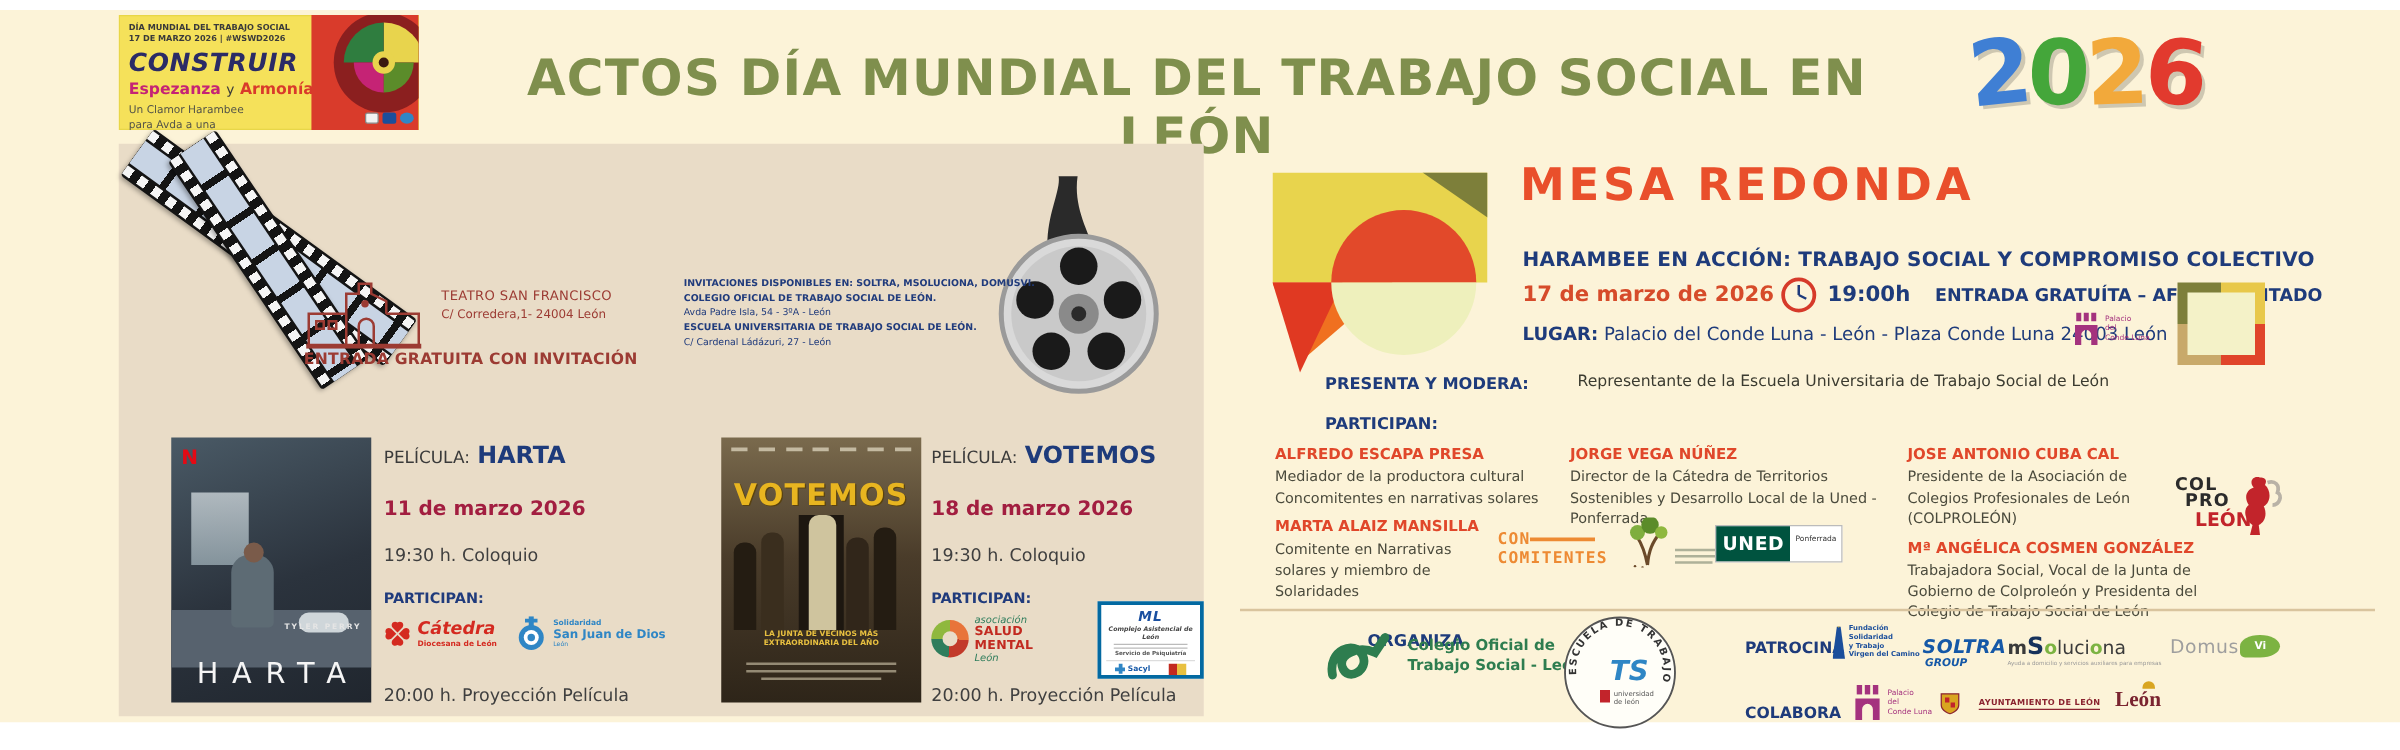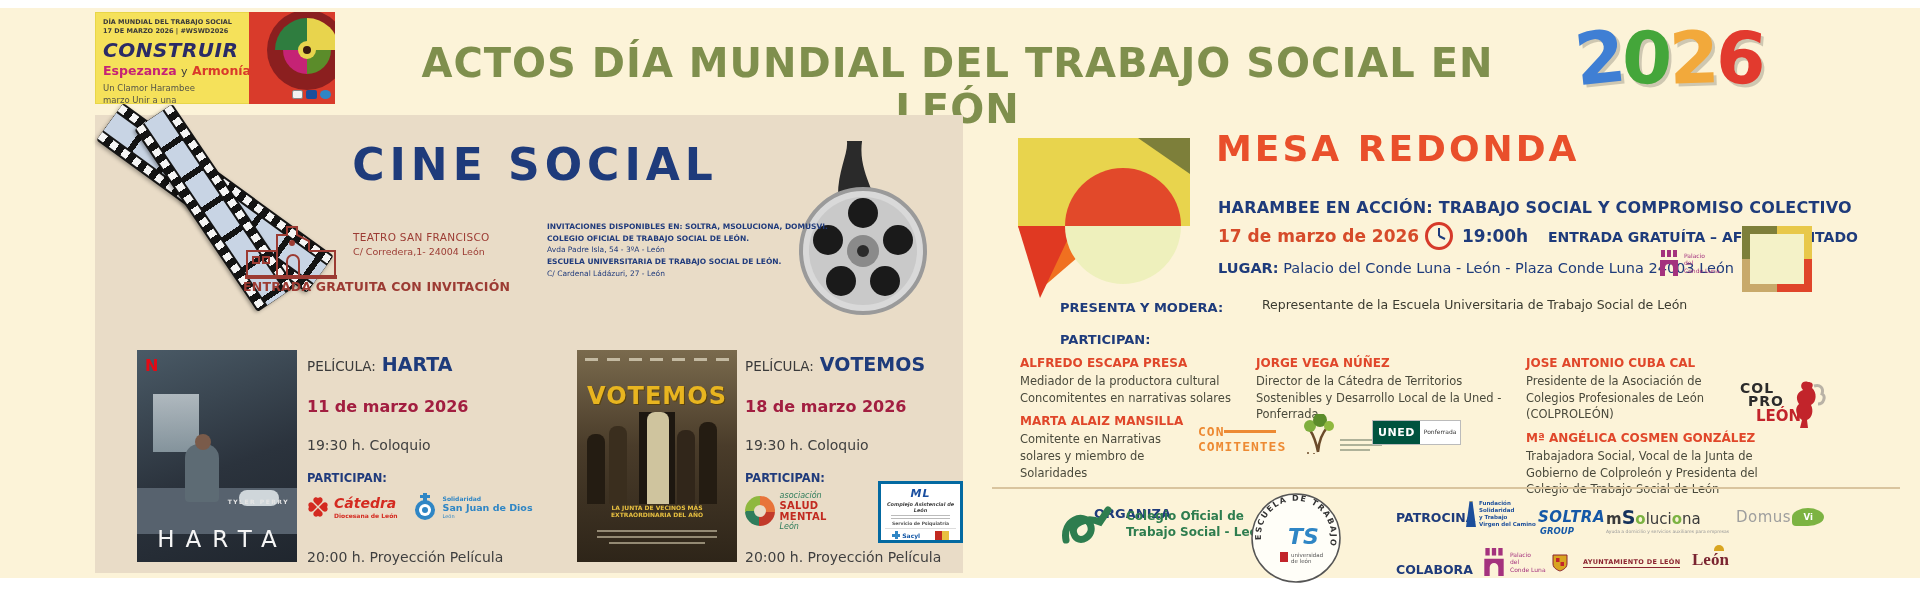--- a/index.html
+++ b/index.html
@@ -128,21 +128,21 @@
   .prole { font-size:11.5px; color:#4A4A3C; line-height:1.45; margin-bottom:8px; }
 
   .concom { left:1198px; top:424px; color:#ED8A33; font-family:"DejaVu Sans Mono", monospace; font-weight:bold; }
   .concom .l1 { font-size:13px; letter-spacing:1px; display:flex; align-items:center; gap:0; }
   .concom .dash { display:inline-block; width:52px; height:3px; background:#ED8A33; }
   .concom .l2 { font-size:13px; letter-spacing:1px; }
 
   .catedra { left:1302px; top:414px; display:flex; align-items:flex-end; gap:4px; }
   .catedra-lines i { display:block; width:42px; height:2px; background:#9aa08a; margin-bottom:3px; opacity:.8; }
   .uned { left:1372px; top:420px; display:flex; border:1px solid #bbb; background:#fff; }
-  .uned-box { background:#00533F; color:#fff; font-weight:900; font-size:11px; padding:5px 5px; letter-spacing:.5px; }
+  .uned-box { background:#00533F; color:#fff; font-weight:900; font-size:15px; padding:5px 5px; letter-spacing:.5px; }
   .uned-sub { font-size:6px; color:#333; padding:7px 4px; }
 
   .colpro { left:1740px; top:382px; width:92px; height:60px; }
   .colpro-txt { position:absolute; left:0; top:0; line-height:.95; font-weight:900; }
   .colpro-txt .c1,.colpro-txt .c2 { font-size:14px; color:#2b2b2b; letter-spacing:1px; }
   .colpro-txt .c2 { margin-left:8px; }
   .colpro-txt .c3 { font-size:15px; color:#C2242B; margin-left:16px; }
 
   .divider { left:992px; top:487px; width:908px; height:2px; background:#D9C49E; }
 
@@ -187,21 +187,21 @@
 <div class="abs white-bottom"></div>
 
 <div class="abs wswd-card">
   <div class="abs wswd-text">
     <div class="wswd-top">DÍA MUNDIAL DEL TRABAJO SOCIAL</div>
     <div class="wswd-top">17 DE MARZO 2026 | #WSWD2026</div>
     <div class="wswd-title">CONSTRUIR</div>
     <div class="wswd-sub"><span class="w1">Espezanza</span> <span class="con">y</span> <span class="w2">Armonía</span></div>
     <div class="wswd-tag">
       <div>Un Clamor Harambee</div>
-      <div>marzo Unir a una</div>
+      <div>para Avda a una</div>
 
     </div>
   </div>
   <svg class="abs wswd-art" viewBox="0 0 86 92">
     <rect x="0" y="0" width="86" height="92" fill="#D93B2B"></rect>
     <circle cx="58" cy="38" r="40" fill="#8B1F1F"></circle>
     <path d="M58 38 L58 6 A32 32 0 0 1 90 38 Z" fill="#E8D44D"></path>
     <path d="M58 38 L26 38 A32 32 0 0 1 58 6 Z" fill="#2F7D3F"></path>
     <path d="M58 38 L58 62 A24 24 0 0 1 34 38 Z" fill="#C52375"></path>
     <path d="M58 38 L82 38 A24 24 0 0 1 58 62 Z" fill="#5B8C2A"></path>
@@ -232,21 +232,20 @@
         <div class="frames"></div>
         <div class="perf-b"></div>
       </div>
     <div class="strip" style="left:10px; top:70px; transform:rotate(56deg); width:220px;">
         <div class="perf-t"></div>
         <div class="frames"></div>
         <div class="perf-b"></div>
       </div>
   </div>
 
-  <div class="abs cine-title">CINE SOCIAL</div>
 
   <svg class="abs reel-wrap" viewBox="0 0 170 180">
     <path d="M60 90 C 40 40 70 10 60 -5 L78 -5 C 70 30 95 55 95 80 Z" fill="#2a2a2a"></path>
     <circle cx="78" cy="110" r="62" fill="#d9d9d9" stroke="#9a9a9a" stroke-width="4"></circle>
     <circle cx="78" cy="110" r="54" fill="#c9c9c9"></circle>
     <circle cx="78" cy="72" r="15" fill="#1a1a1a"></circle>
     <circle cx="43" cy="99" r="15" fill="#1a1a1a"></circle>
     <circle cx="56" cy="140" r="15" fill="#1a1a1a"></circle>
     <circle cx="100" cy="140" r="15" fill="#1a1a1a"></circle>
     <circle cx="113" cy="99" r="15" fill="#1a1a1a"></circle>

